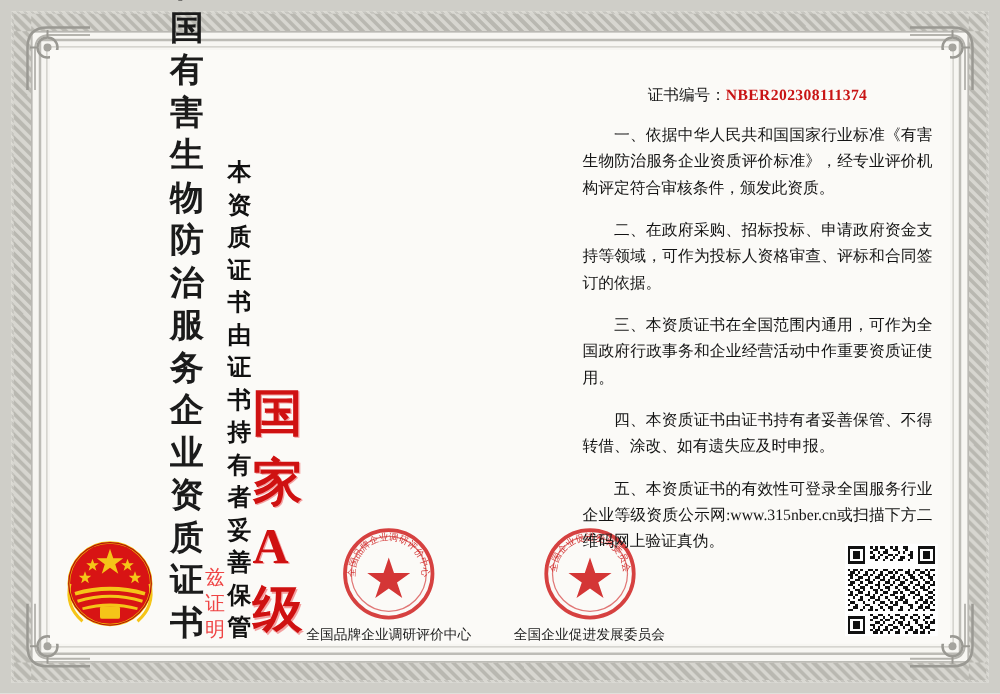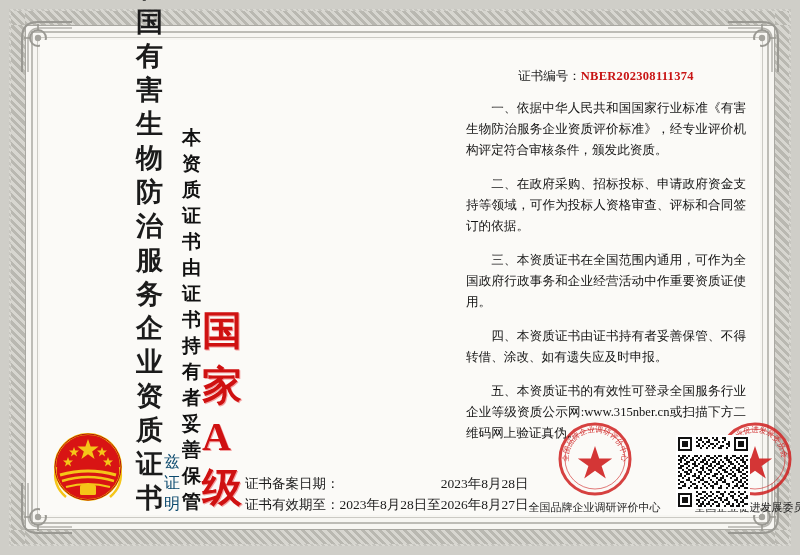--- a/index.html
+++ b/index.html
@@ -107,21 +107,21 @@
     font-weight: bold;
     font-size: 27px;
     line-height: 34px;
     letter-spacing: 1px;
   }
 
   .zizhengming {
     margin-top: 28px;
     font-family: "Liberation Serif", serif;
     font-size: 16px;
-    color: #0c4a6e;
+    color: #ef4444;
     letter-spacing: 2px;
   }
 
   .company {
     margin-top: 14px;
     font-family: "Liberation Serif", serif;
     font-size: 19px;
     font-weight: bold;
     color: #111;
     letter-spacing: 1px;
@@ -308,30 +308,20 @@
         <div>中华人民共和国</div>
         <div>有害生物防治服务企业资质证书</div>
       </div>
 
       <div class="zizhengming">兹证明</div>
 
       <div class="company">本资质证书由证书持有者妥善保管</div>
 
       <div class="grade">国家A级</div>
 
-      <div class="meta">
-        <div class="meta-row">
-          <span class="meta-label">证书备案日期：</span>
-          <span class="meta-value">2023年8月28日</span>
-        </div>
-        <div class="meta-row">
-          <span class="meta-label">证书有效期至：</span>
-          <span class="meta-value">2023年8月28日至2026年8月27日</span>
-        </div>
-      </div>
 
       <div class="stamps">
         <div class="stamp-block">
           <div class="stamp">
             <svg width="78" height="78" viewBox="0 0 78 78">
               <circle cx="39" cy="39" r="35" fill="none" stroke="#cf2020" stroke-width="3" opacity="0.85"></circle>
               <circle cx="39" cy="39" r="30" fill="none" stroke="#cf2020" stroke-width="1" opacity="0.6"></circle>
               <polygon points="39,26 43.2,38.4 56.2,38.4 45.6,46 49.8,58.4 39,50.8 28.2,58.4 32.4,46 21.8,38.4 34.8,38.4" fill="#cf2020" opacity="0.9"></polygon>
               <path id="arc1" d="M 12 39 A 27 27 0 0 1 66 39" fill="none"></path>
               <text font-size="7.5" fill="#cf2020" font-family="Liberation Serif, serif" opacity="0.9">

